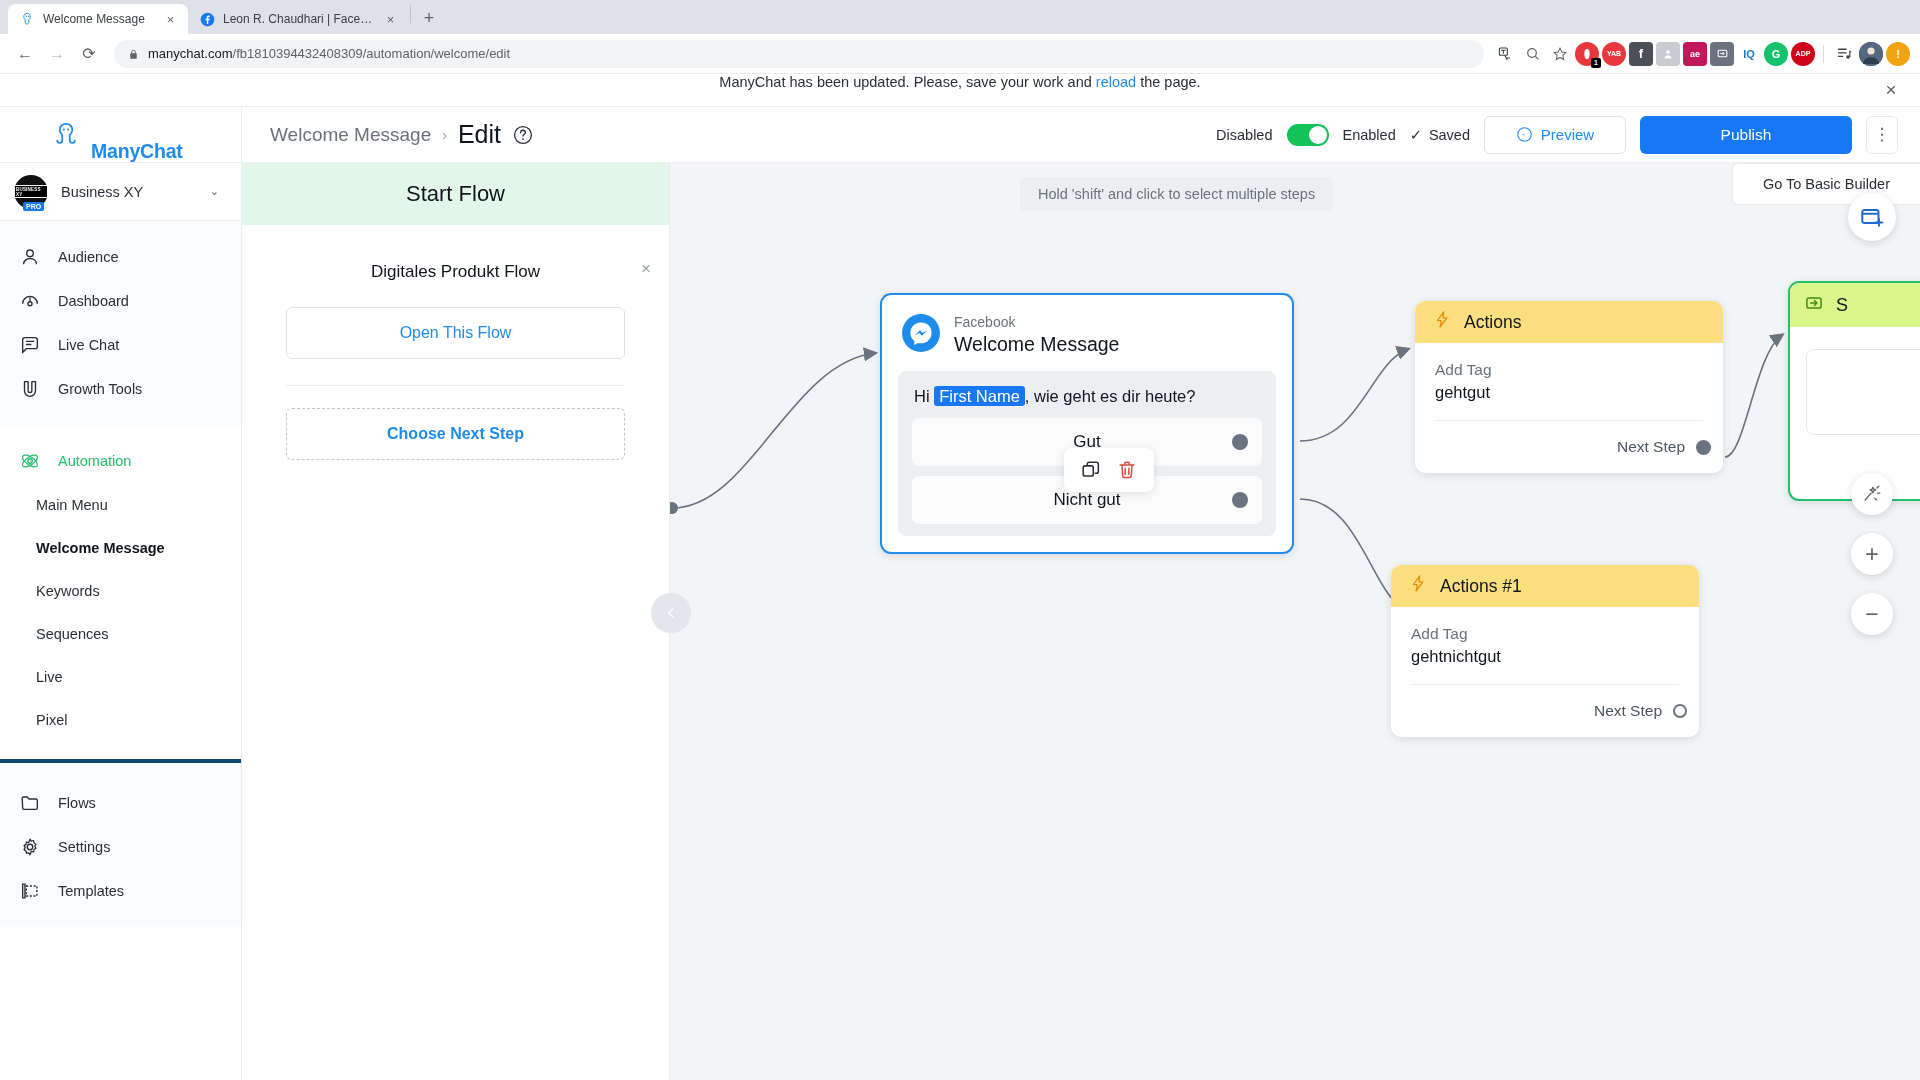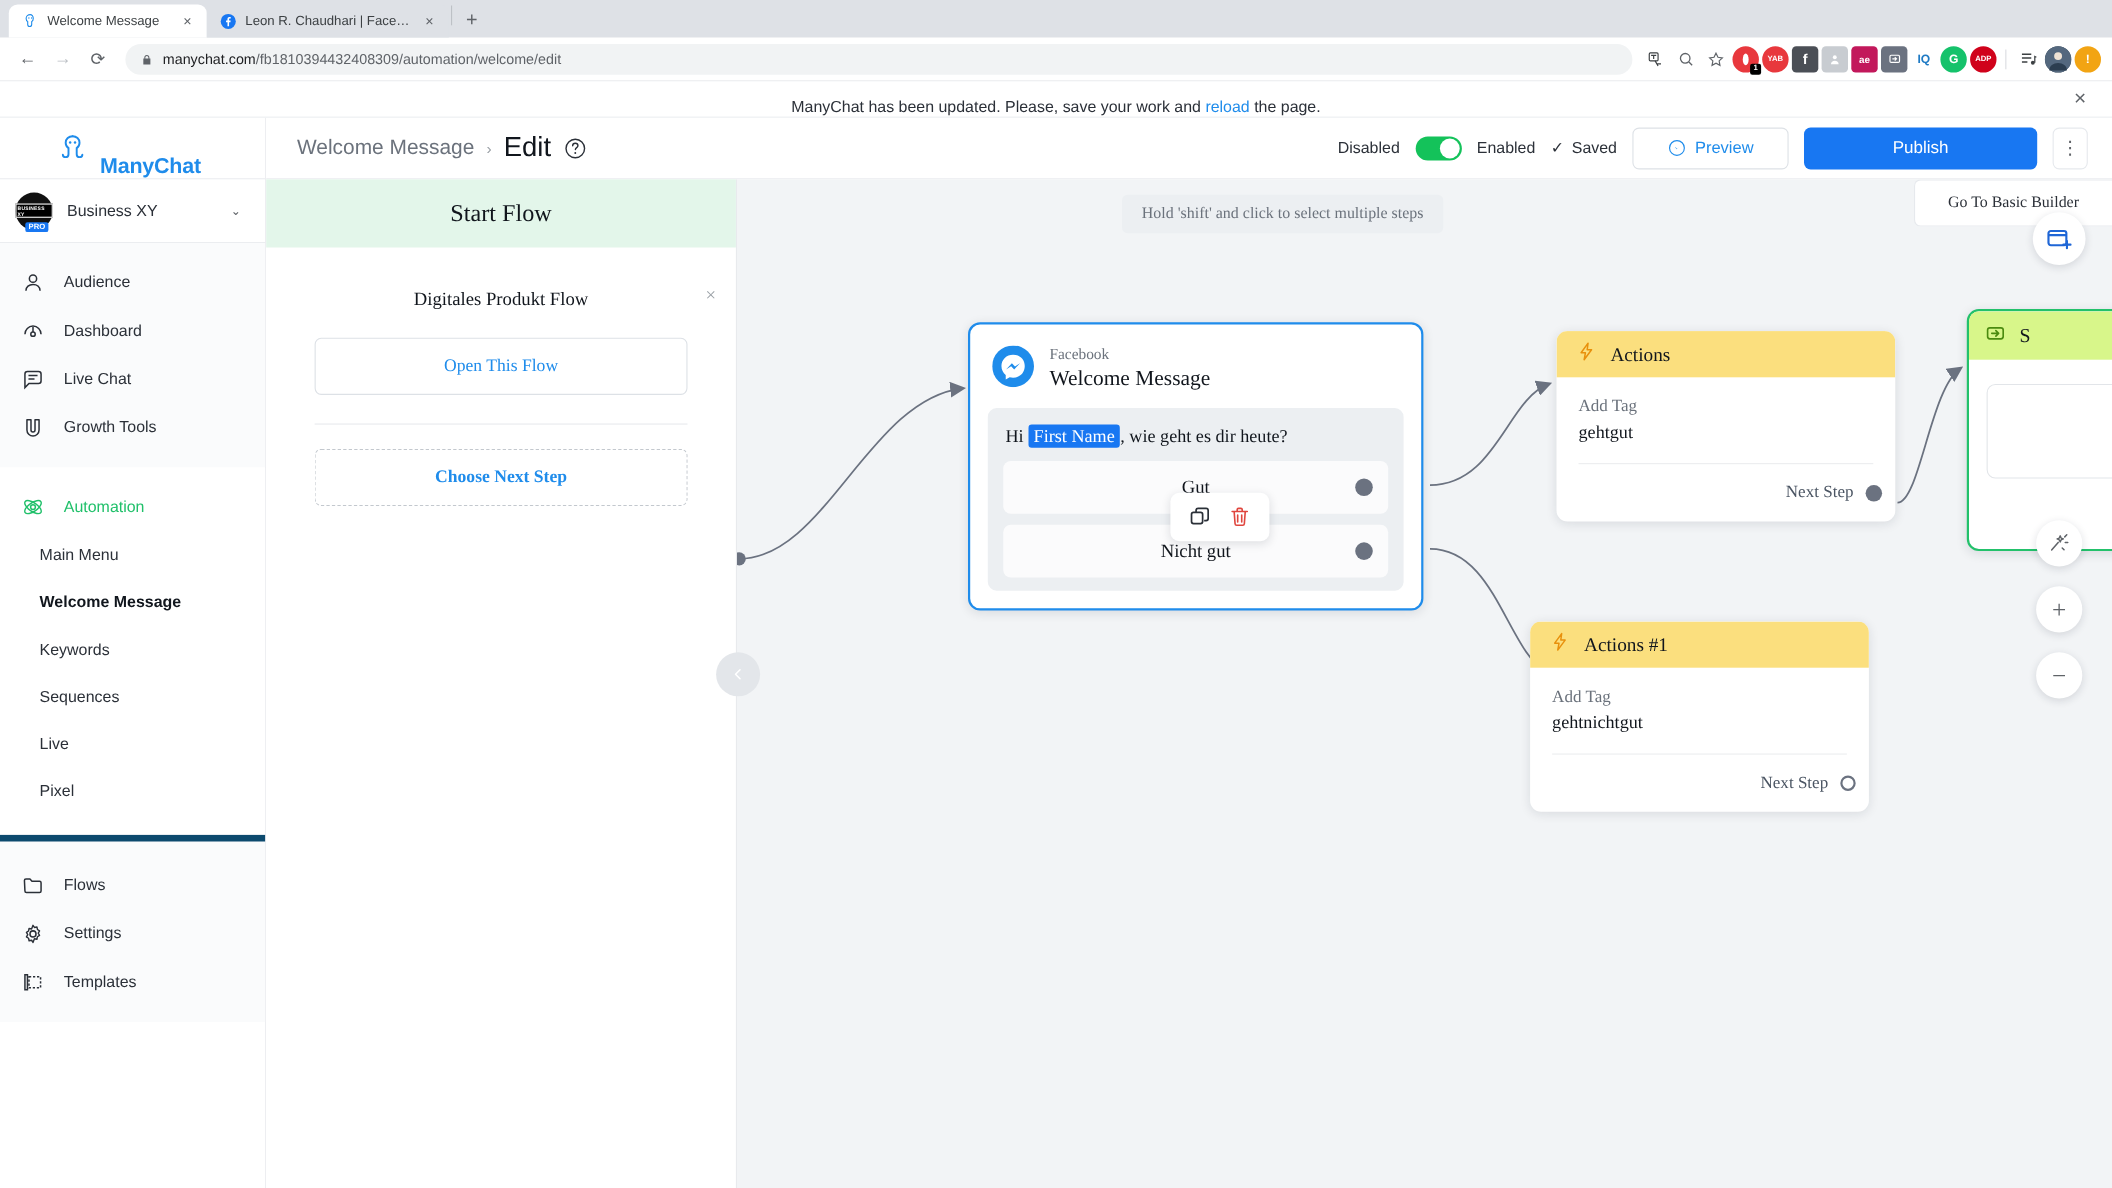--- a/index.html
+++ b/index.html
@@ -46,21 +46,21 @@
   .url-path { color:#5f6368; }
   .ext-bar { display:flex; align-items:center; gap:3px; }
   .ext { width:24px;height:24px;border-radius:50%;display:flex;align-items:center;justify-content:center;font-size:9px;font-weight:bold;color:#fff;position:relative;}
   .ext-plain { color:#5f6368; background:transparent; font-size:15px; }
   .ext-sq { border-radius:4px; }
   .ext-badge { position:absolute; right:-2px; bottom:-2px; background:#000; color:#fff; font-size:7px; width:10px;height:10px;border-radius:2px;display:flex;align-items:center;justify-content:center;}
   .ext-divider { width:1px;height:18px;background:#dadce0;margin:0 5px;}
 
   
   .mc-banner {
-    height: 33px; background: #fff; display:flex; align-items:flex-end; justify-content:center;
+    height: 33px; background: #fff; display:flex; align-items:flex-start; justify-content:center;
     font-size: 14.5px; color: #2b3038; position: relative; border-bottom:1px solid #eceef1;
   }
   .mc-banner a { color:#1f8ceb; text-decoration:none; }
   .mc-banner-close { position:absolute; right: 18px; top:50%; transform:translateY(-50%); font-size:19px; color:#5f6368; width:22px;height:22px;display:flex;align-items:center;justify-content:center;}
 
   
   .app { display:flex; height: calc(1080px - 34px - 40px - 33px); background:#fff; }
 
   
   .sidebar { width: 242px; flex: 0 0 242px; background: #fff; display:flex; flex-direction:column; border-right:1px solid #ebedf0;}
@@ -69,21 +69,21 @@
   .logo-text { font-size: 19.5px; color:#1f8ceb; font-weight:600; letter-spacing:-0.2px;margin-top:33px;}
   .biz-row { height: 58px; display:flex; align-items:center; gap:13px; padding: 0 22px 0 14px; border-bottom:1px solid #ebedf0;}
   .biz-avatar { width:34px;height:34px;border-radius:50%;background:#111;flex:0 0 34px;position:relative;display:flex;align-items:center;justify-content:center;}
   .biz-avatar-txt { color:#fff; font-size:4.5px; font-weight:bold; background:#000; letter-spacing:0.2px; border:0.5px solid #fff; padding:0.5px 1px;}
   .biz-pro { position:absolute; bottom:-2px; left:9px; background:#1877f2; color:#fff; font-size:7px; font-weight:bold; padding:1px 3px; border-radius:2px;}
   .biz-name { flex:1; font-size:14.5px; color:#2b3038; }
   .chev { color:#5f6368; font-size:11px; }
 
   .nav-group { padding: 14px 0; }
   .nav-group.top { background:#fafbfc; }
-  .nav-group.bottom { background:#fafbfc; border-top:6px solid #0c4a6e; padding-top:18px;}
+  .nav-group.bottom { background:#fafbfc; border-top:4px solid #0c4a6e; padding-top:18px;}
   .nav-group.mid { background:#fff; padding-bottom:18px;}
   .nav-item { height: 44px; display:flex; align-items:center; gap:16px; padding-left: 18px; font-size:14.5px; color:#2b3038; cursor:pointer;}
   .nav-icon { width:24px; height:24px; flex:0 0 24px; display:flex;align-items:center;justify-content:center; color:#2b3038;}
   .nav-item.active { color:#20c06a; }
   .nav-item.active .nav-icon { color:#20c06a; }
   .nav-sub { height: 43px; display:flex; align-items:center; padding-left: 36px; font-size:14.5px; color:#2b3038; cursor:pointer;}
   .nav-sub.current { font-weight:700; color:#11161d; }
 
   
   .main { flex:1; display:flex; flex-direction:column; min-width:0; }
@@ -96,21 +96,21 @@
   .topbar-right { margin-left:auto; display:flex; align-items:center; gap:14px; }
   .tgl-label { font-size:14.5px; color:#2b3038; }
   .toggle { width:42px; height:22px; border-radius:11px; background:#14c25a; position:relative; cursor:pointer;}
   .toggle .knob { width:18px;height:18px;border-radius:50%;background:#fff; position:absolute; top:2px; right:2px;}
   .saved { font-size:14.5px; color:#2b3038; display:flex; align-items:center; gap:7px;}
   .btn-preview { width:142px;height:38px; border:1px solid #dde1e6; border-radius:6px; background:#fff; color:#1f8ceb; font-size:15px; display:flex;align-items:center;justify-content:center;gap:8px; cursor:pointer;}
   .btn-publish { width:212px;height:38px; border-radius:6px; background:#1877f2; color:#fff; font-size:15.5px; display:flex;align-items:center;justify-content:center; cursor:pointer;}
   .kebab { width:32px;height:38px; display:flex;align-items:center;justify-content:center; font-size:17px; color:#5f6368; border:1px solid #e6e9ed; border-radius:6px;}
 
   
-  .workspace { flex:1; display:flex; min-height:0; position:relative;font-family:Liberation Serif, serif; }
+  .workspace { flex:1; display:flex; min-height:0; position:relative; }
 
   .flowpanel { width: 428px; flex:0 0 428px; background:#fff; border-right:1px solid #e8eaed; position:relative; }
   .flowpanel-head { height:62px; background:#e3f6ea; display:flex;align-items:center;justify-content:center; font-size:22px; color:#11161d;}
   .flowpanel-body { padding: 30px 44px 0; position:relative;}
   .fp-title-row { display:flex; align-items:center; justify-content:center; position:relative; height:34px;}
   .fp-title { font-size:17px; color:#11161d; }
   .fp-x { position:absolute; right:-26px; top:4px; font-size:17px; color:#9aa0a6; cursor:pointer;}
   .fp-btn { margin-top:18px; height:52px; border:1px solid #dde1e6; border-radius:6px; display:flex;align-items:center;justify-content:center; font-size:16px; color:#1f8ceb; cursor:pointer;}
   .fp-divider { height:1px; background:#e8eaed; margin: 26px 0 22px; }
   .fp-btn-dashed { height:52px; border:1px dashed #c3c8ce; border-radius:6px; display:flex;align-items:center;justify-content:center; font-size:16px; color:#1f8ceb; font-weight:600; cursor:pointer;}

